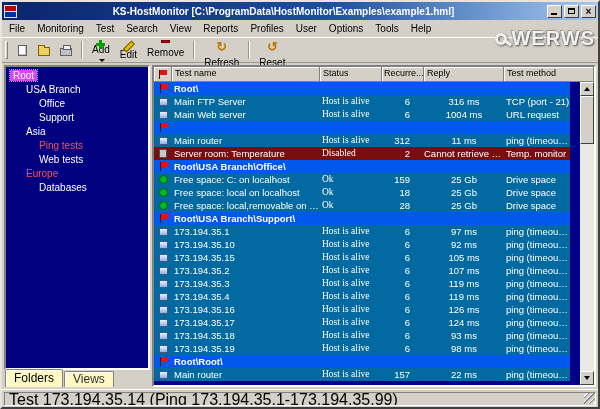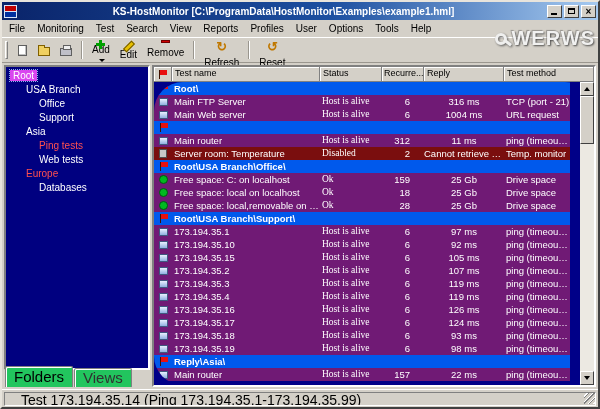--- a/index.html
+++ b/index.html
@@ -65,47 +65,47 @@
 
   .left-panel { width:146px; flex:0 0 146px; display:flex; flex-direction:column; }
   .tree { flex:1; background:#000080; border:2px solid; border-color:#808080 #fff #fff #808080;
           color:#fff; font-size:10px; padding:2px 0; overflow:hidden; }
   .tree-item { height:14px; line-height:14px; white-space:nowrap; }
   .tree-label { padding:0 3px; }
   .tree-label.selected { background:#d946ef; outline:1px dotted #90b0e8; }
   .tree-label.alert { color:#ff5050; }
 
   .tabs { flex:0 0 17px; height:17px; display:flex; align-items:flex-end; padding:1px 0 0 1px; }
-  .tab { font-size:15px; padding:1px 8px 2px; background:#22c55e; border:1px solid #808080; border-bottom:none;
+  .tab { font-size:12px; padding:1px 8px 2px; background:#fef9c3; border:1px solid #808080; border-bottom:none;
          border-top-left-radius:2px; border-top-right-radius:2px; box-shadow:inset 1px 1px 0 #fff; }
   .tab.inactive { padding:0 8px 1px; margin-left:1px; color:#303030; }
 
   .list-panel { flex:1; min-width:0; border:2px solid; border-color:#808080 #fff #fff #808080;
                 background:#000088; position:relative; display:flex; flex-direction:column; }
   .list-header { flex:0 0 15px; display:flex; background:#d4d0c8; }
   .hcell { font-size:9px; line-height:13px; padding:0 3px; color:#000; white-space:nowrap; overflow:hidden;
            border-right:1px solid #808080; border-bottom:1px solid #808080; box-shadow:inset 1px 1px 0 #fff; }
   .h-icon   { flex:0 0 18px;  width:18px; display:flex; align-items:center; justify-content:center; }
   .h-name   { flex:0 0 148px; width:148px; }
   .h-status { flex:0 0 62px;  width:62px; }
   .h-rec    { flex:0 0 42px;  width:42px; padding:0 2px; }
   .h-reply  { flex:0 0 80px;  width:80px; }
   .h-method { flex:1; }
 
-  .rows { flex:1; overflow:hidden; padding-right:24px;border-radius:29px; }
+  .rows { flex:1; overflow:hidden; padding-right:24px; }
   .row { display:flex; height:13px; }
   .cell { font-size:9.5px; line-height:13px; color:#fff; white-space:nowrap; overflow:hidden; text-overflow:ellipsis; }
   .c-icon   { flex:0 0 18px; width:18px; display:flex; align-items:center; justify-content:center; }
   .c-name   { flex:0 0 148px; width:148px; padding-left:2px; }
   .c-status { flex:0 0 62px; width:62px; padding-left:2px;font-family:Liberation Serif, serif; }
   .c-rec    { flex:0 0 42px; width:42px; text-align:right; padding-right:14px; }
   .c-reply  { flex:0 0 80px; width:80px; text-align:center; }
   .c-method { flex:1; min-width:0; padding-left:2px; }
 
-  .row-test { background:#701a75; }
+  .row-test { background:#0369a1; }
   .row-test.state-disabled { background:#7a0e0e; }
   .row-section { background:#0059ec; font-weight:bold; }
 
   .flag { width:9px; height:9px; position:relative; display:inline-block; }
   .flag::before { content:''; position:absolute; left:1px; top:0; width:1px; height:9px; background:#401000; }
   .flag::after  { content:''; position:absolute; left:2px; top:0; width:7px; height:5px; background:#e81010; }
 
   .ric { display:inline-block; }
   .icon-host  { width:9px; height:8px; background:linear-gradient(#e8f0ff,#90b0e0); border:1px solid #405880; }
   .icon-drive { width:9px; height:9px; border-radius:50%; background:#00b820; border:1px solid #005810; }
@@ -116,21 +116,21 @@
   .sb-btn { flex:0 0 14px; height:14px; background:#d4d0c8; border:1px solid; border-color:#fff #404040 #404040 #fff;
             display:flex; align-items:center; justify-content:center; }
   .tri-up   { width:0; height:0; border-left:3px solid transparent; border-right:3px solid transparent; border-bottom:4px solid #000; }
   .tri-down { width:0; height:0; border-left:3px solid transparent; border-right:3px solid transparent; border-top:4px solid #000; }
   .sb-track { flex:1; background:#ece9e2; position:relative; }
   .sb-thumb { position:absolute; top:0; left:0; right:0; height:48px; background:#d4d0c8;
               border:1px solid; border-color:#fff #404040 #404040 #fff; }
 
   
   .statusbar { flex:0 0 18px; height:18px; display:flex; align-items:center; padding:1px 2px; border-top:1px solid #fff; position:relative; }
-  .status-cell { flex:1; height:14px; line-height:12px; font-size:14px; padding:1px 16px; color:#000;
+  .status-cell { flex:1; height:14px; line-height:12px; font-size:16px; padding:1px 4px; color:#000;
                  border:1px solid; border-color:#808080 #fff #fff #808080; white-space:nowrap; overflow:hidden; }
   .grip-corner { position:absolute; right:3px; bottom:3px; width:11px; height:11px;
                  background:repeating-linear-gradient(135deg, transparent 0 2px, #fff 2px 3px, #808080 3px 4px); }
 </style>
 </head>
 <body>
 
 <div class="window">
 
   <div class="titlebar">
@@ -449,21 +449,21 @@
     <span class="cell c-name">173.194.35.19</span>
     <span class="cell c-status">Host is alive</span>
     <span class="cell c-rec">6</span>
     <span class="cell c-reply">98 ms</span>
     <span class="cell c-method">ping (timeout - 200</span>
   </div>
           <div class="row row-section">
     <span class="cell c-icon">
               <span class="flag"></span>
             </span>
-    <span class="cell c-name">Reply\Asia\</span>
+    <span class="cell c-name">Root\Root\</span>
   </div>
           <div class="row row-test state-alive">
     <span class="cell c-icon">
               <span class="ric icon-host"></span>
             </span>
     <span class="cell c-name">Main router</span>
     <span class="cell c-status">Host is alive</span>
     <span class="cell c-rec">157</span>
     <span class="cell c-reply">22 ms</span>
     <span class="cell c-method">ping (timeout - 2000</span>

